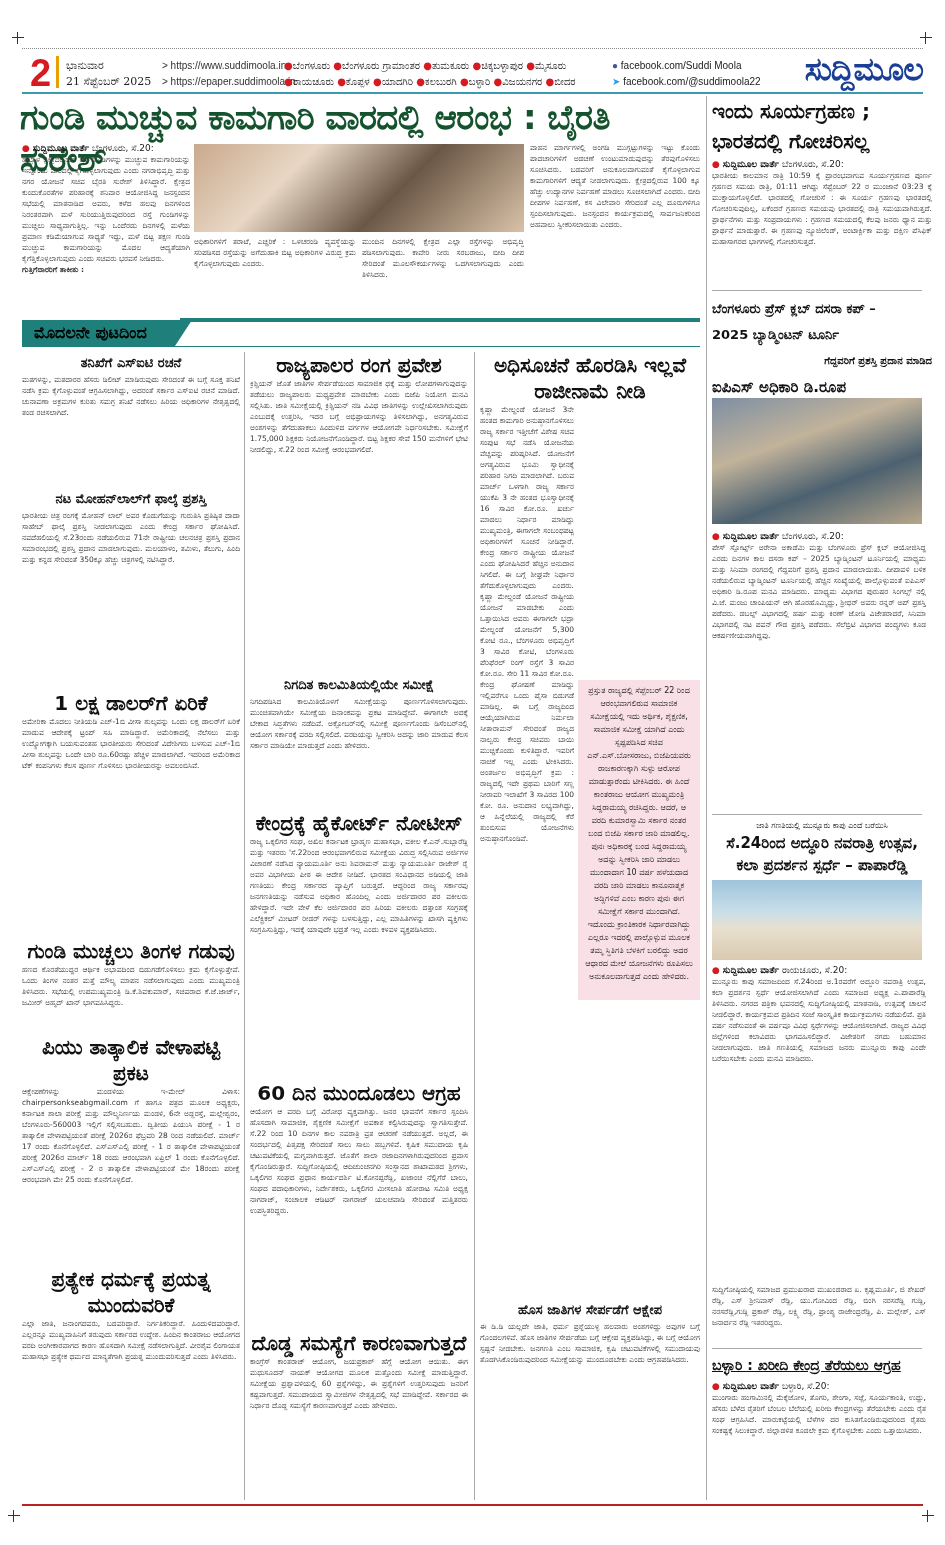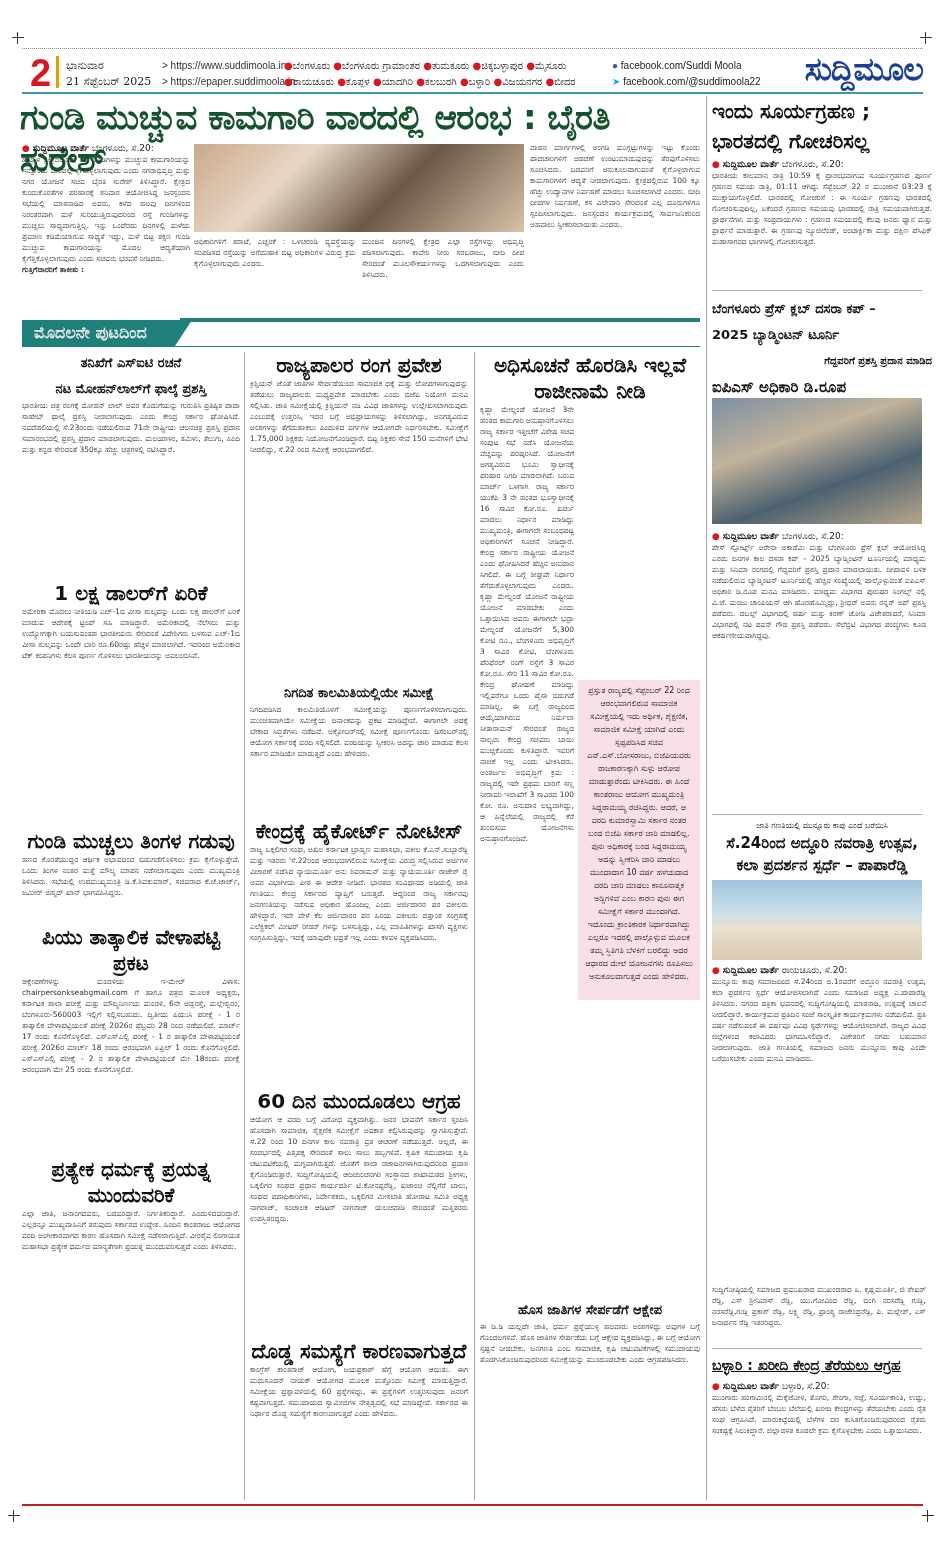--- a/index.html
+++ b/index.html
@@ -21,21 +21,21 @@
   .logo { position:absolute; right:0; top:-4px; font-size:32px; font-weight:bold; color:#1b3f94; letter-spacing:-1px; }
   .headline-main { position:absolute; left:20px; top:96px; width:680px; font-size:34px; font-weight:bold; line-height:42px; color:#14532d; letter-spacing:-0.5px; }
   .byline { font-size:9px; line-height:12px; }
   .byline .dot { color:#d71920; }
   .byline b { color:#111;margin-top:17px; }
   .body { font-size:7.5px; line-height:11px; color:#333; text-align:justify; }
   .col { position:absolute; overflow:hidden; }
   .photo { position:absolute; background:linear-gradient(135deg,#c9a98c 0%,#e8d7c5 30%,#6b5746 60%,#d9c2a8 100%); }
   .photo2 { position:absolute; background:linear-gradient(160deg,#7d8fa3 0%,#c2b39b 35%,#4c6170 65%,#b7a689 100%); }
   .photo3 { position:absolute; background:linear-gradient(180deg,#9fc4dc 0%,#c8dfe9 40%,#e8e0cf 60%,#d9c9b0 100%); }
-  .section-tab { position:absolute; left:22px; top:320px; height:26px; width:170px; background:#1e7f7b; color:#e5e5e5; font-size:16px; font-weight:bold; line-height:26px; padding-left:12px; box-sizing:border-box; clip-path:polygon(0 0, 100% 0, 90% 100%, 0 100%); }
+  .section-tab { position:absolute; left:22px; top:320px; height:26px; width:170px; background:#1e7f7b; color:#000000; font-size:16px; font-weight:bold; line-height:26px; padding-left:12px; box-sizing:border-box; clip-path:polygon(0 0, 100% 0, 90% 100%, 0 100%); }
   .section-line { position:absolute; left:180px; top:318px; width:520px; height:4px; background:#1e7f7b; }
   .section-line2 { position:absolute; left:22px; top:346px; width:678px; height:1px; background:#1e7f7b; }
   .hd { position:absolute; font-weight:bold; color:#111; text-align:center; }
   .hd-l { font-size:13px; line-height:22px; }
   .hd-xl { font-size:20px; line-height:26px; }
   .rule { position:absolute; height:1px; background:#aaa; }
   .vrule { position:absolute; width:1px; background:#aaa; }
   .pinkbox { position:absolute; left:578px; top:680px; width:122px; height:320px; background:#f9dfe6; }
   .pinkbox .body { color:#222; font-size:8px; line-height:13px; text-align:center; }
   .footer-line { position:absolute; left:22px; right:22px; top:1504px; height:2px; background:#b22; }
@@ -98,38 +98,39 @@
   <div class="body">ಭಾರತೀಯ ಕಾಲಮಾನ ರಾತ್ರಿ 10:59 ಕ್ಕೆ ಪ್ರಾರಂಭವಾಗುವ ಸೂರ್ಯಗ್ರಹಣದ ಪೂರ್ಣ ಗ್ರಹಣದ ಸಮಯ ರಾತ್ರಿ, 01:11 ಆಗಿದ್ದು ಸೆಪ್ಟೆಂಬರ್ 22 ರ ಮುಂಜಾನೆ 03:23 ಕ್ಕೆ ಮುಕ್ತಾಯಗೊಳ್ಳಲಿದೆ. ಭಾರತದಲ್ಲಿ ಗೋಚರಿಸೆ : ಈ ಸೂರ್ಯ ಗ್ರಹಣವು ಭಾರತದಲ್ಲಿ ಗೋಚರಿಸುವುದಿಲ್ಲ, ಏಕೆಂದರೆ ಗ್ರಹಣದ ಸಮಯವು ಭಾರತದಲ್ಲಿ ರಾತ್ರಿ ಸಮಯವಾಗಿರುತ್ತದೆ. ಪ್ರಾರ್ಥನೆಗಳು ಮತ್ತು ಸಂಪ್ರದಾಯಗಳು : ಗ್ರಹಣದ ಸಮಯದಲ್ಲಿ ಕೆಲವು ಜನರು ಧ್ಯಾನ ಮತ್ತು ಪ್ರಾರ್ಥನೆ ಮಾಡುತ್ತಾರೆ. ಈ ಗ್ರಹಣವು ನ್ಯೂಜಿಲೆಂಡ್, ಅಂಟಾರ್ಕ್ಟಿಕಾ ಮತ್ತು ದಕ್ಷಿಣ ಪೆಸಿಫಿಕ್ ಮಹಾಸಾಗರದ ಭಾಗಗಳಲ್ಲಿ ಗೋಚರಿಸುತ್ತದೆ.</div>
 </div>
 <div class="rule" style="left:712px;top:290px;width:210px;"></div>
 
 <div class="section-line"></div>
 <div class="section-tab">ಮೊದಲನೇ ಪುಟದಿಂದ</div>
 <div class="section-line2"></div>
 
 <div class="col" style="left:22px;top:352px;width:218px;height:1148px;">
   <div class="hd hd-l" style="position:static;">ತನಿಖೆಗೆ ಎಸ್ಐಟಿ ರಚನೆ</div>
+  <div class="body" style="height:110px;overflow:hidden;">ಮತಗಳನ್ನು, ಮತದಾರರ ಹೆಸರು ಡಿಲೀಟ್ ಮಾಡಿರುವುದು ಸೇರಿದಂತೆ ಈ ಬಗ್ಗೆ ಸೂಕ್ತ ತನಿಖೆ ನಡೆಸಿ ಕ್ರಮ ಕೈಗೊಳ್ಳುವಂತೆ ಆಗ್ರಹಿಸಲಾಗಿದ್ದು, ಅದರಂತೆ ಸರ್ಕಾರ ಎಸ್ಐಟಿ ರಚನೆ ಮಾಡಿದೆ. ಚುನಾವಣಾ ಅಕ್ರಮಗಳ ಕುರಿತು ಸಮಗ್ರ ತನಿಖೆ ನಡೆಸಲು ಹಿರಿಯ ಅಧಿಕಾರಿಗಳ ನೇತೃತ್ವದಲ್ಲಿ ತಂಡ ರಚಿಸಲಾಗಿದೆ.</div>
   <div class="hd hd-l" style="position:static;margin-top:4px;">ನಟ ಮೋಹನ್‌ಲಾಲ್‌ಗೆ ಫಾಲ್ಕೆ ಪ್ರಶಸ್ತಿ</div>
   <div class="body" style="height:176px;overflow:hidden;">ಭಾರತೀಯ ಚಿತ್ರ ರಂಗಕ್ಕೆ ಮೋಹನ್ ಲಾಲ್ ಅವರ ಕೊಡುಗೆಯನ್ನು ಗುರುತಿಸಿ ಪ್ರತಿಷ್ಠಿತ ದಾದಾ ಸಾಹೇಬ್ ಫಾಲ್ಕೆ ಪ್ರಶಸ್ತಿ ನೀಡಲಾಗುವುದು ಎಂದು ಕೇಂದ್ರ ಸರ್ಕಾರ ಘೋಷಿಸಿದೆ. ನವದೆಹಲಿಯಲ್ಲಿ ಸೆ.23ರಂದು ನಡೆಯಲಿರುವ 71ನೇ ರಾಷ್ಟ್ರೀಯ ಚಲನಚಿತ್ರ ಪ್ರಶಸ್ತಿ ಪ್ರದಾನ ಸಮಾರಂಭದಲ್ಲಿ ಪ್ರಶಸ್ತಿ ಪ್ರದಾನ ಮಾಡಲಾಗುವುದು. ಮಲಯಾಳಂ, ತಮಿಳು, ತೆಲುಗು, ಹಿಂದಿ ಮತ್ತು ಕನ್ನಡ ಸೇರಿದಂತೆ 350ಕ್ಕೂ ಹೆಚ್ಚು ಚಿತ್ರಗಳಲ್ಲಿ ನಟಿಸಿದ್ದಾರೆ.</div>
   <div class="hd hd-xl" style="position:static;margin-top:4px;">1 ಲಕ್ಷ ಡಾಲರ್‌ಗೆ ಏರಿಕೆ</div>
   <div class="body" style="height:218px;overflow:hidden;">ಅಮೇರಿಕಾ ಮೊದಲು ನೀತಿಯಡಿ ಎಚ್-1ಬಿ ವೀಸಾ ಶುಲ್ಕವನ್ನು ಒಂದು ಲಕ್ಷ ಡಾಲರ್‌ಗೆ ಏರಿಕೆ ಮಾಡುವ ಆದೇಶಕ್ಕೆ ಟ್ರಂಪ್ ಸಹಿ ಮಾಡಿದ್ದಾರೆ. ಅಮೆರಿಕಾದಲ್ಲಿ ನೆಲೆಸಲು ಮತ್ತು ಉದ್ಯೋಗಕ್ಕಾಗಿ ಬಯಸುವಂತಹ ಭಾರತೀಯರು ಸೇರಿದಂತೆ ವಿದೇಶಿಗರು ಬಳಸುವ ಎಚ್-1ಬಿ ವೀಸಾ ಶುಲ್ಕವನ್ನು ಒಂದೇ ಬಾರಿ ರೂ.60ರಷ್ಟು ಹೆಚ್ಚಳ ಮಾಡಲಾಗಿದೆ. ಇದರಿಂದ ಅಮೆರಿಕಾದ ಟೆಕ್ ಕಂಪನಿಗಳು ಕೆಲಸ ಪೂರ್ಣ ಗೊಳಿಸಲು ಭಾರತೀಯರನ್ನು ಅವಲಂಬಿಸಿವೆ.</div>
   <div class="hd hd-xl" style="position:static;margin-top:4px;">ಗುಂಡಿ ಮುಚ್ಚಲು ತಿಂಗಳ ಗಡುವು</div>
   <div class="body" style="height:66px;overflow:hidden;">ಹಣದ ಕೊರತೆಯುದ್ದರ ಆರ್ಥಿಕ ಅಭಾವದಿಂದ ಬಿಡುಗಡೆಗೊಳಿಸಲು ಕ್ರಮ ಕೈಗೊಳ್ಳುತ್ತೇವೆ. ಒಂದು ತಿಂಗಳ ನಂತರ ಮತ್ತೆ ಮೌಲ್ಯ ಮಾಪನ ನಡೆಸಲಾಗುವುದು ಎಂದು ಮುಖ್ಯಮಂತ್ರಿ ತಿಳಿಸಿದರು. ಸಭೆಯಲ್ಲಿ ಉಪಮುಖ್ಯಮಂತ್ರಿ ಡಿ.ಕೆ.ಶಿವಕುಮಾರ್, ಸಚಿವರಾದ ಕೆ.ಜೆ.ಜಾರ್ಜ್, ಜಮೀರ್ ಅಹ್ಮದ್ ಖಾನ್ ಭಾಗವಹಿಸಿದ್ದರು.</div>
   <div class="hd hd-xl" style="position:static;margin-top:4px;">ಪಿಯು ತಾತ್ಕಾಲಿಕ ವೇಳಾಪಟ್ಟಿ ಪ್ರಕಟ</div>
   <div class="body" style="height:176px;overflow:hidden;">ಆಕ್ಷೇಪಣೆಗಳನ್ನು ಮಂಡಳಿಯ ಇ-ಮೇಲ್ ವಿಳಾಸ: chairpersonkseabgmail.com ಗೆ ಹಾಗೂ ಪತ್ರದ ಮೂಲಕ ಅಧ್ಯಕ್ಷರು, ಕರ್ನಾಟಕ ಶಾಲಾ ಪರೀಕ್ಷೆ ಮತ್ತು ಮೌಲ್ಯನಿರ್ಣಯ ಮಂಡಳಿ, 6ನೇ ಅಡ್ಡರಸ್ತೆ, ಮಲ್ಲೇಶ್ವರಂ, ಬೆಂಗಳೂರು-560003 ಇಲ್ಲಿಗೆ ಸಲ್ಲಿಸಬಹುದು. ದ್ವಿತೀಯ ಪಿಯುಸಿ ಪರೀಕ್ಷೆ - 1 ರ ತಾತ್ಕಾಲಿಕ ವೇಳಾಪಟ್ಟಿಯಂತೆ ಪರೀಕ್ಷೆ 2026ರ ಫೆಬ್ರವರಿ 28 ರಿಂದ ನಡೆಯಲಿದೆ. ಮಾರ್ಚ್ 17 ರಂದು ಕೊನೆಗೊಳ್ಳಲಿದೆ. ಎಸ್ಎಸ್ಎಲ್ಸಿ ಪರೀಕ್ಷೆ - 1 ರ ತಾತ್ಕಾಲಿಕ ವೇಳಾಪಟ್ಟಿಯಂತೆ ಪರೀಕ್ಷೆ 2026ರ ಮಾರ್ಚ್ 18 ರಂದು ಆರಂಭವಾಗಿ ಏಪ್ರಿಲ್ 1 ರಂದು ಕೊನೆಗೊಳ್ಳಲಿದೆ. ಎಸ್ಎಸ್ಎಲ್ಸಿ ಪರೀಕ್ಷೆ - 2 ರ ತಾತ್ಕಾಲಿಕ ವೇಳಾಪಟ್ಟಿಯಂತೆ ಮೇ 18ರಂದು ಪರೀಕ್ಷೆ ಆರಂಭವಾಗಿ ಮೇ 25 ರಂದು ಕೊನೆಗೊಳ್ಳಲಿದೆ.</div>
   <div class="hd hd-xl" style="position:static;margin-top:4px;">ಪ್ರತ್ಯೇಕ ಧರ್ಮಕ್ಕೆ ಪ್ರಯತ್ನ ಮುಂದುವರಿಕೆ</div>
   <div class="body">ಎಲ್ಲಾ ಜಾತಿ, ಜನಾಂಗದವರು, ಬಡವರಿದ್ದಾರೆ. ನಿರ್ಗತಿಕರಿದ್ದಾರೆ. ಹಿಂದುಳಿದವರಿದ್ದಾರೆ. ಎಲ್ಲರನ್ನೂ ಮುಖ್ಯವಾಹಿನಿಗೆ ತರುವುದು ಸರ್ಕಾರದ ಉದ್ದೇಶ. ಹಿಂದಿನ ಕಾಂತರಾಜು ಆಯೋಗದ ವರದಿ ಅಂಗೀಕಾರವಾಗದ ಕಾರಣ ಹೊಸದಾಗಿ ಸಮೀಕ್ಷೆ ನಡೆಸಲಾಗುತ್ತಿದೆ. ವೀರಶೈವ ಲಿಂಗಾಯತ ಮಹಾಸಭಾ ಪ್ರತ್ಯೇಕ ಧರ್ಮದ ಮಾನ್ಯತೆಗಾಗಿ ಪ್ರಯತ್ನ ಮುಂದುವರಿಸುತ್ತದೆ ಎಂದು ತಿಳಿಸಿದರು.</div>
 </div>
 
 <div class="vrule" style="left:244px;top:352px;height:1148px;"></div>
 
 <div class="col" style="left:250px;top:352px;width:218px;height:1148px;">
   <div class="hd hd-xl" style="position:static;">ರಾಜ್ಯಪಾಲರ ರಂಗ ಪ್ರವೇಶ</div>
   <div class="body" style="height:292px;overflow:hidden;">ಕ್ರಿಶ್ಚಿಯನ್ ಜೊತೆ ಜಾತಿಗಳ ಸೇರ್ಪಡೆಯಿಂದ ಸಾಮಾಜಿಕ ಧಕ್ಕೆ ಮತ್ತು ಲೋಪಗಳಾಗುವುದನ್ನು ತಡೆಯಲು ರಾಜ್ಯಪಾಲರು ಮಧ್ಯಪ್ರವೇಶ ಮಾಡಬೇಕು ಎಂದು ಬಿಜೆಪಿ ನಿಯೋಗ ಮನವಿ ಸಲ್ಲಿಸಿತು. ಜಾತಿ ಸಮೀಕ್ಷೆಯಲ್ಲಿ ಕ್ರಿಶ್ಚಿಯನ್ ನಡಿ ವಿವಿಧ ಜಾತಿಗಳನ್ನು ಉಲ್ಲೇಖಿಸಲಾಗಿರುವುದು ಎಂಬುದಕ್ಕೆ ಉತ್ತರಿಸಿ, ಇದರ ಬಗ್ಗೆ ಅಭಿಪ್ರಾಯಗಳನ್ನು ತಿಳಿಸಲಾಗಿದ್ದು, ಅನಗತ್ಯವಿರುವ ಅಂಶಗಳನ್ನು ತೆಗೆದುಹಾಕಲು ಹಿಂದುಳಿದ ವರ್ಗಗಳ ಆಯೋಗವೇ ನಿರ್ಧರಿಸಬೇಕು. ಸಮೀಕ್ಷೆಗೆ 1.75,000 ಶಿಕ್ಷಕರು ನಿಯೋಜನೆಗೊಂಡಿದ್ದಾರೆ. ಬಿಟ್ಟ ಶಿಕ್ಷಕರ ಸೇವೆ 150 ಮನೆಗಳಿಗೆ ಭೇಟಿ ನೀಡಲಿದ್ದು, ಸೆ.22 ರಿಂದ ಸಮೀಕ್ಷೆ ಆರಂಭವಾಗಲಿದೆ.</div>
-  <div class="hd hd-l" style="position:static;margin-top:12px;">ನಿಗದಿತ ಕಾಲಮಿತಿಯಲ್ಲಿಯೇ ಸಮೀಕ್ಷೆ</div>
+  <div class="hd hd-l" style="position:static;margin-top:4px;">ನಿಗದಿತ ಕಾಲಮಿತಿಯಲ್ಲಿಯೇ ಸಮೀಕ್ಷೆ</div>
   <div class="body" style="height:110px;overflow:hidden;">ನಿಗದಿಪಡಿಸಿದ ಕಾಲಮಿತಿಯೊಳಗೆ ಸಮೀಕ್ಷೆಯನ್ನು ಪೂರ್ಣಗೊಳಿಸಲಾಗುವುದು. ಮುಂಚಿತವಾಗಿಯೇ ಸಮೀಕ್ಷೆಯ ದಿನಾಂಕವನ್ನು ಪ್ರಕಟ ಮಾಡಿದ್ದೇವೆ. ಈಗಾಗಲೇ ಅದಕ್ಕೆ ಬೇಕಾದ ಸಿದ್ಧತೆಗಳು ನಡೆದಿವೆ. ಅಕ್ಟೋಬರ್‌ನಲ್ಲಿ ಸಮೀಕ್ಷೆ ಪೂರ್ಣಗೊಂಡು ಡಿಸೆಂಬರ್‌ನಲ್ಲಿ ಆಯೋಗ ಸರ್ಕಾರಕ್ಕೆ ವರದಿ ಸಲ್ಲಿಸಲಿದೆ. ವರದಿಯನ್ನು ಸ್ವೀಕರಿಸಿ ಅದನ್ನು ಜಾರಿ ಮಾಡುವ ಕೆಲಸ ಸರ್ಕಾರ ಮಾಡಿಯೇ ಮಾಡುತ್ತದೆ ಎಂದು ಹೇಳಿದರು.</div>
   <div class="hd hd-xl" style="position:static;margin-top:4px;">ಕೇಂದ್ರಕ್ಕೆ ಹೈಕೋರ್ಟ್ ನೋಟೀಸ್</div>
   <div class="body" style="height:240px;overflow:hidden;">ರಾಜ್ಯ ಒಕ್ಕಲಿಗರ ಸಂಘ, ಅಖಿಲ ಕರ್ನಾಟಕ ಬ್ರಾಹ್ಮಣ ಮಹಾಸಭಾ, ವಕೀಲ ಕೆ.ಎನ್.ಸುಬ್ಬಾರೆಡ್ಡಿ ಮತ್ತು ಇತರರು 'ಸೆ.22ರಿಂದ ಆರಂಭವಾಗಲಿರುವ ಸಮೀಕ್ಷೆಯ ವಿರುದ್ಧ ಸಲ್ಲಿಸಿರುವ ಅರ್ಜಿಗಳ ವಿಚಾರಣೆ ನಡೆಸಿದ ನ್ಯಾಯಮೂರ್ತಿ ಅನು ಶಿವರಾಮನ್ ಮತ್ತು ನ್ಯಾಯಮೂರ್ತಿ ರಾಜೇಶ್ ರೈ ಅವರ ವಿಭಾಗೀಯ ಪೀಠ ಈ ಆದೇಶ ನೀಡಿದೆ. ಭಾರತದ ಸಂವಿಧಾನದ ಅಡಿಯಲ್ಲಿ ಜಾತಿ ಗಣತಿಯು ಕೇಂದ್ರ ಸರ್ಕಾರದ ವ್ಯಾಪ್ತಿಗೆ ಬರುತ್ತದೆ. ಆದ್ದರಿಂದ ರಾಜ್ಯ ಸರ್ಕಾರವು ಜನಗಣತಿಯನ್ನು ನಡೆಸುವ ಅಧಿಕಾರ ಹೊಂದಿಲ್ಲ ಎಂದು ಅರ್ಜಿದಾರರ ಪರ ವಕೀಲರು ಹೇಳಿದ್ದಾರೆ. ಇದೇ ವೇಳೆ ಕೆಲ ಅರ್ಜಿದಾರರ ಪರ ಹಿರಿಯ ವಕೀಲರು ದತ್ತಾಂಶ ಸಂಗ್ರಹಕ್ಕೆ ಎಲೆಕ್ಟ್ರಿಕಲ್ ಮೀಟರ್ ರೀಡರ್ ಗಳನ್ನು ಬಳಸುತ್ತಿದ್ದು, ಎಲ್ಲ ಮಾಹಿತಿಗಳನ್ನು ಖಾಸಗಿ ವ್ಯಕ್ತಿಗಳು ಸಂಗ್ರಹಿಸುತ್ತಿದ್ದು, ಇದಕ್ಕೆ ಯಾವುದೇ ಭದ್ರತೆ ಇಲ್ಲ ಎಂದು ಕಳವಳ ವ್ಯಕ್ತಪಡಿಸಿದರು.</div>
   <div class="hd hd-xl" style="position:static;margin-top:4px;">60 ದಿನ ಮುಂದೂಡಲು ಆಗ್ರಹ</div>
   <div class="body" style="height:220px;overflow:hidden;">ಆಯೋಗ ಆ ವರದಿ ಬಗ್ಗೆ ವಿರೋಧ ವ್ಯಕ್ತವಾಗಿತ್ತು. ಜನರ ಭಾವನೆಗೆ ಸರ್ಕಾರ ಸ್ಪಂದಿಸಿ ಹೊಸದಾಗಿ ಸಾಮಾಜಿಕ, ಶೈಕ್ಷಣಿಕ ಸಮೀಕ್ಷೆಗೆ ಅವಕಾಶ ಕಲ್ಪಿಸಿರುವುದನ್ನು ಸ್ವಾಗತಿಸುತ್ತೇವೆ. ಸೆ.22 ರಿಂದ 10 ದಿನಗಳ ಕಾಲ ನವರಾತ್ರಿ ವ್ರತ ಆಚರಣೆ ನಡೆಯುತ್ತದೆ. ಅಲ್ಲದೆ, ಈ ಸಂದರ್ಭದಲ್ಲಿ ಪಿತೃಪಕ್ಷ ಸೇರಿದಂತೆ ಸಾಲು ಸಾಲು ಹಬ್ಬಗಳಿವೆ. ಕೃಷಿಕ ಸಮುದಾಯ ಕೃಷಿ ಚಟುವಟಿಕೆಯಲ್ಲಿ ಮಗ್ನವಾಗಿರುತ್ತದೆ. ಜೊತೆಗೆ ಶಾಲಾ ರಜಾದಿನಗಳಾಗಿರುವುದರಿಂದ ಪ್ರವಾಸ ಕೈಗೊಂಡಿರುತ್ತಾರೆ. ಸುದ್ದಿಗೋಷ್ಠಿಯಲ್ಲಿ ಆದಿಚುಂಚನಗಿರಿ ಸಂಸ್ಥಾನದ ಶಾಖಾಮಠದ ಶ್ರೀಗಳು, ಒಕ್ಕಲಿಗರ ಸಂಘದ ಪ್ರಧಾನ ಕಾರ್ಯದರ್ಶಿ ಟಿ.ಕೋನಪ್ಪರೆಡ್ಡಿ, ಖಜಾಂಚಿ ನೆಲ್ಲಿಗೆರೆ ಬಾಲು, ಸಂಘದ ಪದಾಧಿಕಾರಿಗಳು, ನಿರ್ದೇಶಕರು, ಒಕ್ಕಲಿಗರ ಮೀಸಲಾತಿ ಹೋರಾಟ ಸಮಿತಿ ಅಧ್ಯಕ್ಷ ನಾಗರಾಜ್, ಸಂಚಾಲಕ ಆಡಿಟರ್ ನಾಗರಾಜ್ ಯಲಚವಾಡಿ ಸೇರಿದಂತೆ ಮತ್ತಿತರರು ಉಪಸ್ಥಿತರಿದ್ದರು.</div>
   <div class="hd hd-xl" style="position:static;margin-top:4px;">ದೊಡ್ಡ ಸಮಸ್ಯೆಗೆ ಕಾರಣವಾಗುತ್ತದೆ</div>
   <div class="body">ಕಾಂಗ್ರೆಸ್ ಕಾಂತರಾಜ್ ಆಯೋಗ, ಜಯಪ್ರಕಾಶ್ ಹೆಗ್ಡೆ ಆಯೋಗ ಆಯಿತು. ಈಗ ಮಧುಸೂದನ್ ನಾಯಕ್ ಆಯೋಗದ ಮೂಲಕ ಮತ್ತೊಂದು ಸಮೀಕ್ಷೆ ಮಾಡುತ್ತಿದ್ದಾರೆ. ಸಮೀಕ್ಷೆಯ ಪ್ರಶ್ನಾವಳಿಯಲ್ಲಿ 60 ಪ್ರಶ್ನೆಗಳಿದ್ದು, ಈ ಪ್ರಶ್ನೆಗಳಿಗೆ ಉತ್ತರಿಸುವುದು ಜನರಿಗೆ ಕಷ್ಟವಾಗುತ್ತದೆ. ಸಮುದಾಯದ ಸ್ವಾಮೀಜಿಗಳ ನೇತೃತ್ವದಲ್ಲಿ ಸಭೆ ಮಾಡಿದ್ದೇವೆ. ಸರ್ಕಾರದ ಈ ನಿರ್ಧಾರ ದೊಡ್ಡ ಸಮಸ್ಯೆಗೆ ಕಾರಣವಾಗುತ್ತದೆ ಎಂದು ಹೇಳಿದರು.</div>
 </div>
 
 <div class="vrule" style="left:474px;top:352px;height:1148px;"></div>

